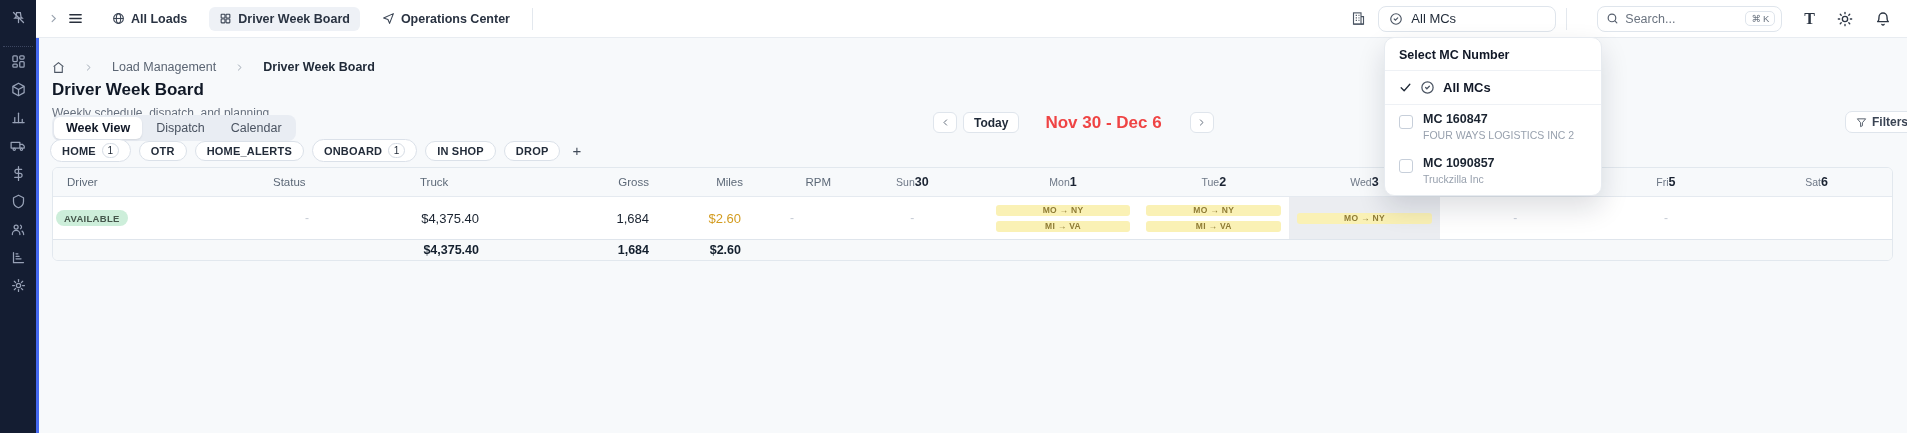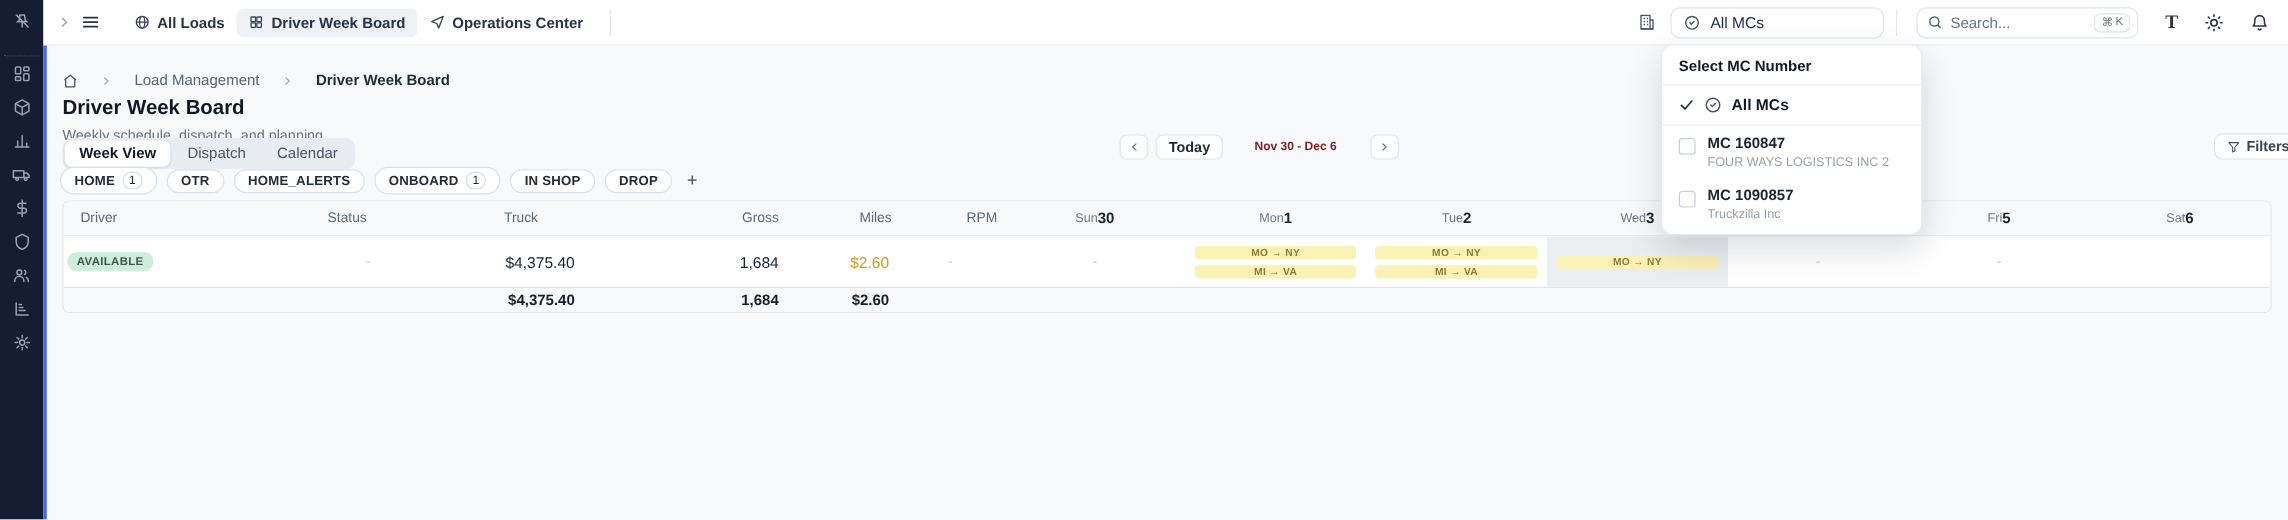--- a/index.html
+++ b/index.html
@@ -12,31 +12,31 @@
   .side-pin { position:absolute; top:10px; left:0; width:36px; display:flex; justify-content:center; color:#9aa3b8; cursor:pointer; }
   .side-divider { position:absolute; top:46px; left:3px; width:30px; border-top:1px dotted #3c4660; }
   .side-icons { position:absolute; top:54px; left:0; width:36px; display:flex; flex-direction:column; align-items:center; gap:13px; }
   .side-item { width:24px; height:15px; display:flex; align-items:center; justify-content:center; color:#97a1b6; cursor:pointer; }
   .accent-line { position:absolute; left:36px; top:38px; width:3px; height:395px; background:#4569f0; z-index:61; cursor:col-resize; }
 
   
   .topbar { position:absolute; left:36px; top:0; width:1871px; height:38px; background:#ffffff; border-bottom:1px solid #e8ecf1; display:flex; align-items:center; padding:0 16px 0 12px; z-index:40; }
   .tb-collapse { color:#9aa3af; margin-right:8px; cursor:pointer; }
   .tb-burger { color:#29303c; margin-right:18px; cursor:pointer; }
-  .tb-nav { display:flex; align-items:flex-start; gap:0; }
+  .tb-nav { display:flex; align-items:flex-start; gap:12px; }
   .tb-btn { display:flex; align-items:center; gap:6px; padding:5px 10px; border-radius:6px; font-size:12.5px; font-weight:700; color:#2a3342; cursor:pointer; white-space:nowrap; }
   .tb-btn .ic { color:#3a4454; }
   .tb-btn.active { background:#eef1f6; }
   .tb-vdiv { width:1px; height:22px; background:#e3e8ee; margin:0 12px; }
   .tb-right { margin-left:auto; display:flex; align-items:center; }
   .tb-building { color:#4b5563; margin-right:12px; cursor:pointer; }
   .mc-pill { width:178px; height:26px; border:1px solid #dfe5ec; border-radius:8px; background:#fff; display:flex; align-items:center; gap:8px; padding:0 10px; cursor:pointer; }
   .mc-pill .ic { color:#4b5563; }
   .mc-pill-label { font-size:13px; color:#1f2937; }
-  .search-box { width:185px; height:26px; border:1px solid #dfe5ec; border-radius:8px; background:#fff; display:flex; align-items:center; gap:6px; padding:0 6px 0 8px; margin-left:16px; }
+  .search-box { width:185px; height:26px; border:1px solid #dfe5ec; border-radius:8px; background:#fff; display:flex; align-items:center; gap:6px; padding:0 6px 0 8px; margin-left:30px; }
   .search-box .ic { color:#57606e; flex:none; }
   .search-input { border:none; outline:none; flex:1; min-width:0; font-size:12.5px; font-family:"Liberation Sans",sans-serif; color:#1f2937; background:transparent; }
   .search-input::placeholder { color:#6b7480; }
   .kbd-badge { flex:none; display:flex; align-items:center; gap:2px; border:1px solid #dfe5ec; border-radius:5px; padding:1px 5px; font-size:9.5px; color:#6b7480; background:#fff; }
   .tb-icon { color:#2c3543; margin-left:22px; cursor:pointer; display:flex; align-items:center; }
   .t-glyph { font-family:"Liberation Serif", serif; font-size:16px; font-weight:600; line-height:1; }
 
   
   .breadcrumb { position:absolute; left:52px; top:60px; display:flex; align-items:center; gap:19px; font-size:12.5px; color:#5b6573; z-index:5; }
   .breadcrumb .home { color:#4b5563; cursor:pointer; display:flex; }
@@ -46,21 +46,21 @@
   .page-title { position:absolute; left:52px; top:80px; font-size:17px; font-weight:700; color:#101826; }
   .page-subtitle { position:absolute; left:52px; top:106px; font-size:12px; color:#67707e; }
 
   
   .tabs { position:absolute; left:52px; top:115px; background:#e9edf3; border-radius:8px; padding:2px; display:flex; gap:2px; height:26px; }
   .tab { padding:3px 12px; font-size:12.5px; color:#4a5361; border-radius:6px; display:flex; align-items:center; cursor:pointer; white-space:nowrap; }
   .tab.active { background:#ffffff; color:#111827; font-weight:700; box-shadow:0 1px 2px rgba(16,24,40,.10); }
   .date-nav { position:absolute; left:933px; top:112px; display:flex; align-items:center; height:21px; }
   .nav-sq { width:24px; height:21px; border:1px solid #dfe5ec; background:#fff; border-radius:6px; display:flex; align-items:center; justify-content:center; color:#5d6776; cursor:pointer; }
   .today-btn { height:21px; border:1px solid #dfe5ec; background:#fff; border-radius:6px; padding:0 10px; margin-left:6px; display:flex; align-items:center; font-size:12px; font-weight:700; color:#1f2937; cursor:pointer; }
-  .date-range { font-size:10px; font-weight:700; color:#7f1d1d; margin:0 28px 0 26px; }
+  .date-range { font-size:17px; font-weight:700; color:#ef4444; margin:0 28px 0 26px; }
   .filters-btn { position:absolute; left:1845px; top:111px; height:22px; border:1px solid #dfe5ec; background:#fff; border-radius:7px; padding:0 10px; display:flex; align-items:center; gap:5px; font-size:12px; font-weight:600; color:#3a4454; cursor:pointer; }
   .filters-btn .ic { color:#4b5563; }
 
   
   .chips-row { position:absolute; left:50px; top:139px; display:flex; align-items:center; gap:8px; }
   .chip { display:flex; align-items:center; gap:6px; background:#fff; border:1px solid #dbe1e9; border-radius:999px; padding:3px 11px; font-size:11px; font-weight:700; color:#232c3a; letter-spacing:.2px; cursor:pointer; white-space:nowrap; }
   .chip-count { min-width:17px; height:15px; border:1px solid #d6dce4; border-radius:999px; display:flex; align-items:center; justify-content:center; padding:0 4px; font-size:10px; font-weight:400; color:#232c3a; }
   .chip-add { font-size:15px; color:#404a58; margin-left:4px; cursor:pointer; background:none; border:none; font-family:inherit; }
 
   

